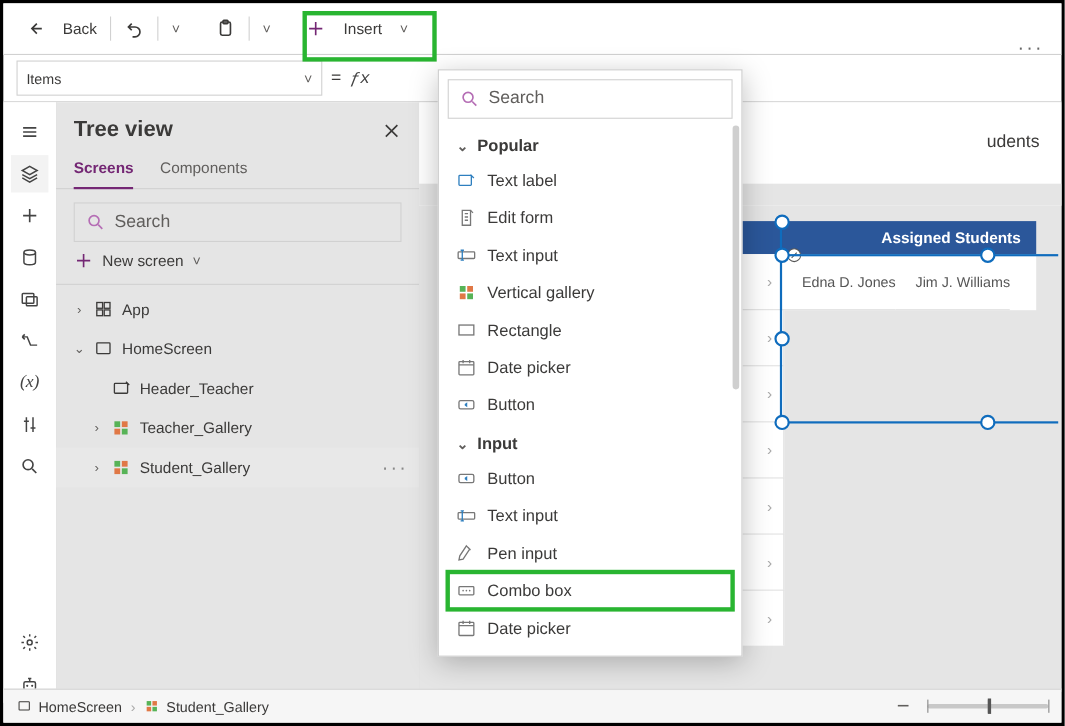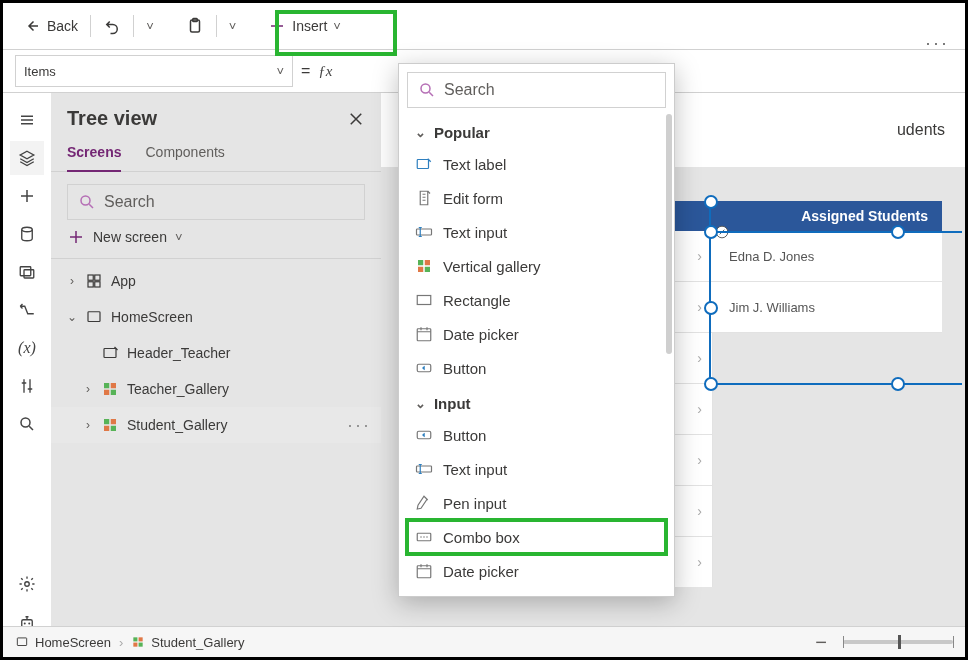--- a/index.html
+++ b/index.html
@@ -14,30 +14,30 @@
       --bg-canvas:#e5e5e5;
       --blue:#2b579a;
       --sel:#0f6cbd;
       --green:#29b531;
     }
     html,body{margin:0;padding:0;font-family:"Segoe UI",Arial,sans-serif;color:var(--text);background:#fff;height:100%}
     .frame{width:968px;height:660px;border:3px solid black;box-sizing:border-box;overflow:hidden;position:relative}
 
     
     .cmdbar{height:46px;background:#fff;border-bottom:1px solid var(--border);display:flex;align-items:center;padding:0 12px;position:relative}
-    .cmd-btn{display:flex;align-items:center;gap:6px;height:32px;padding:0 8px;color:var(--text);font-size:14px;cursor:default}
+    .cmd-btn{display:flex;align-items:center;gap:16px;height:32px;padding:0 8px;color:var(--text);font-size:14px;cursor:default}
     .vsep{width:1px;height:22px;background:var(--border);margin:0 4px}
     .icon-svg{width:18px;height:18px;flex:0 0 auto;display:block}
     .chev{font-size:13px;color:var(--text-light)}
     .insert-focus{position:absolute;pointer-events:none;border:4px solid var(--green);top:7px;left:272px;width:114px;height:38px}
 
     
     .formulabar{height:42px;display:flex;align-items:center;padding:0 12px;border-bottom:1px solid var(--border);gap:8px}
     .prop-select{width:260px;height:30px;border:1px solid var(--border);padding:0 8px;font-size:13px;display:flex;align-items:center;justify-content:space-between;color:var(--text)}
-    .fxlbl{font-family:Liberation Serif, serif;font-style:italic;font-size:15px;color:#444}
+    .fxlbl{font-family:Liberation Mono, monospace;font-style:italic;font-size:15px;color:#444}
 
     
     .main{position:relative;height:calc(100% - 46px - 42px - 30px)}
     .left-rail{position:absolute;top:0;left:0;width:48px;height:100%;background:#fff;border-right:1px solid var(--border);display:flex;flex-direction:column;align-items:center;padding-top:10px;gap:4px}
     .rail-item{width:34px;height:34px;display:flex;align-items:center;justify-content:center;color:#444}
     .rail-spacer{flex:1}
 
     
     .tree{position:absolute;top:0;left:48px;width:330px;height:100%;background:#e5e5e5;border-right:1px solid var(--border);display:flex;flex-direction:column}
     .tree-head{display:flex;align-items:center;justify-content:space-between;padding:14px 16px 6px 16px}
@@ -53,21 +53,21 @@
     .tw-caret{width:10px;text-align:center;color:var(--text-light);font-size:12px}
     .tw-ind{display:inline-block;width:16px}
     .tw-gap{display:inline-block;width:8px}
     .row-more{margin-left:auto;color:#888;letter-spacing:2px;font-size:18px}
 
     
     .canvas{position:absolute;top:0;left:378px;right:0;height:100%;background:var(--bg-canvas)}
     .canvas-header{position:absolute;top:0;left:0;right:0;height:74px;background:#fff;border-bottom:20px solid var(--bg-canvas);display:flex;align-items:center;justify-content:flex-end;padding-right:20px;font-size:16px;color:var(--text)}
     .gallery{position:absolute;top:108px;left:330px;right:23px}
     .gal-head{background:var(--blue);color:#fff;font-weight:600;height:30px;display:flex;align-items:center;justify-content:flex-end;padding:0 14px;font-size:14px;position:relative}
-    .gal-rows{background:#fff;display:flex;flex-direction:column}
+    .gal-rows{background:#fff;display:flex;}
     .gal-row{height:50px;display:flex;align-items:center;border-bottom:1px solid #e2e2e2;padding-left:18px;font-size:13px;color:#555;position:relative}
     .left-chips{position:absolute;top:108px;left:292px;width:40px}
     .chip-stack{background:#fff;display:flex;flex-direction:column}
     .chip{height:50px;display:flex;align-items:center;justify-content:flex-end;border-top:1px solid #e2e2e2;border-right:1px solid #e2e2e2;color:#aaa;font-size:14px;padding-right:10px}
     .chip:first-child{border-top:none}
 
     .sel-line{position:absolute;height:2px;background:var(--sel)}
     .sel-line-v{position:absolute;width:2px;background:var(--sel)}
     .sel-handle{position:absolute;width:10px;height:10px;background:#fff;border:2px solid var(--sel);border-radius:50%}
 

